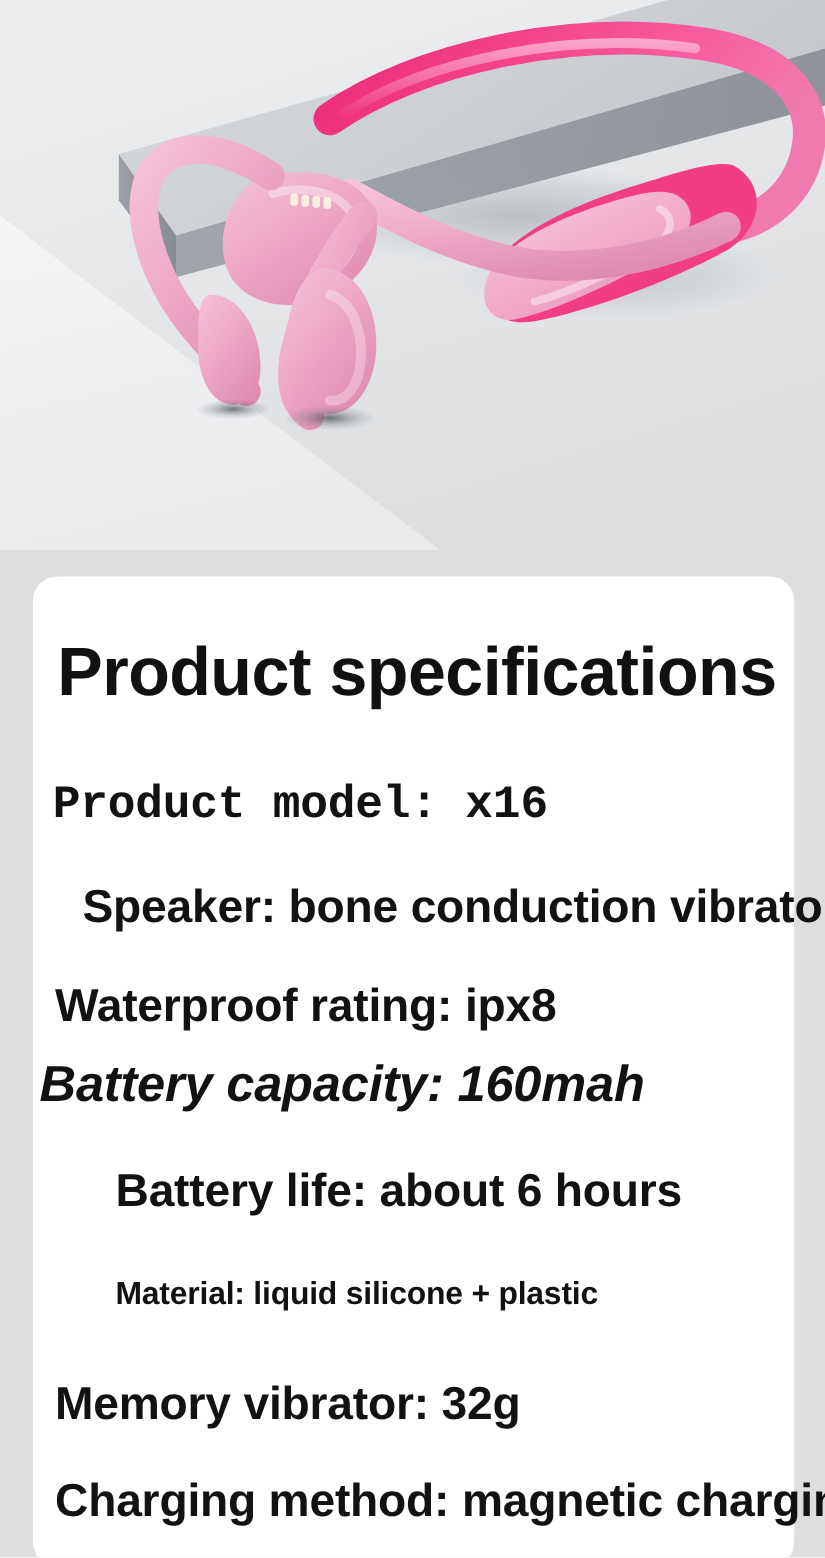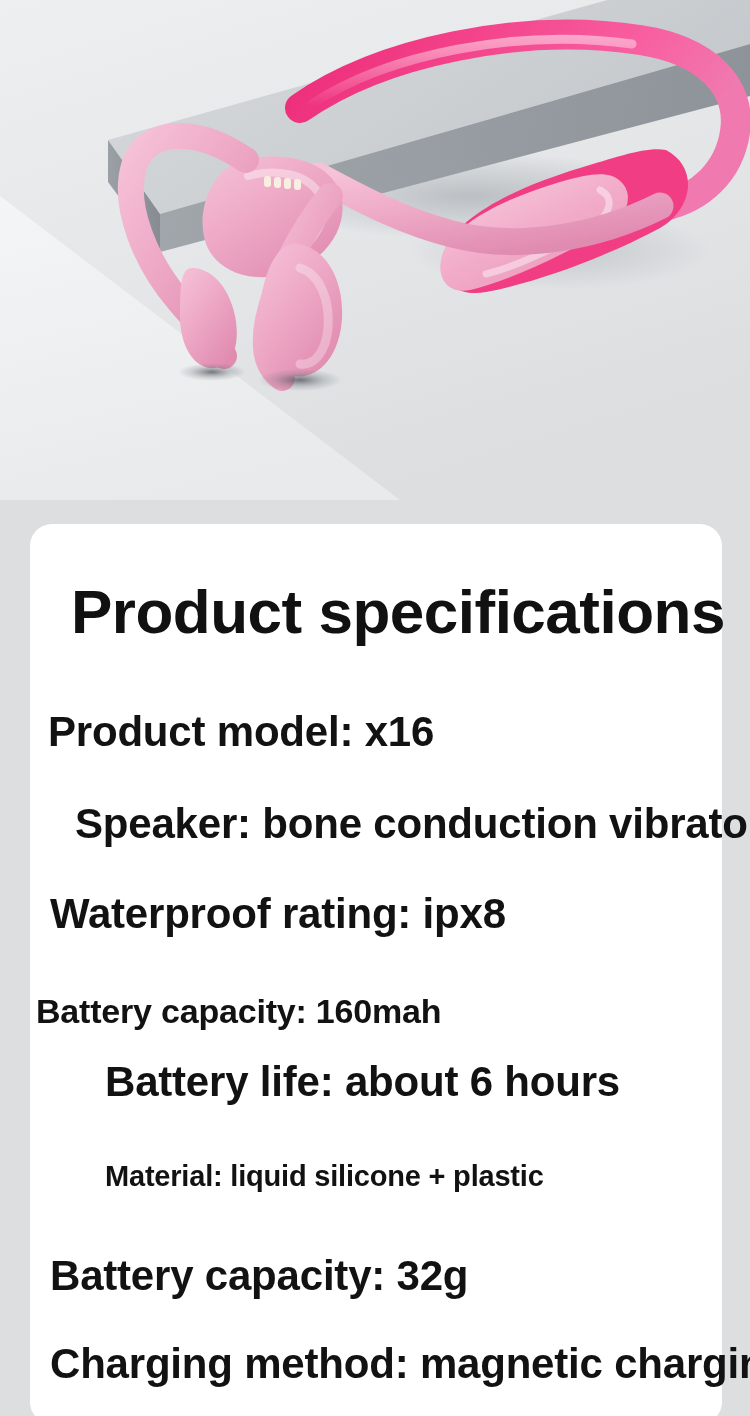--- a/index.html
+++ b/index.html
@@ -44,21 +44,20 @@
 
   .spec-title {
     position: absolute;
     left: 22px;
     top: 52px;
     font-size: 62px;
     font-weight: 700;
     letter-spacing: -0.5px;
     color: #111111;
     white-space: nowrap;
-    margin-left: 19px;
   }
 
   .spec-line {
     position: absolute;
     font-weight: 700;
     color: #121212;
     white-space: nowrap;
     letter-spacing: -0.2px;
   }
 </style>
@@ -172,23 +171,23 @@
       <ellipse cx="212" cy="372" rx="34" ry="9" fill="url(#contactShadow)"></ellipse>
       <ellipse cx="300" cy="380" rx="42" ry="11" fill="url(#contactShadow)"></ellipse>
     </svg>
   </div>
 
   <div class="spec-card">
     <div class="spec-title">Product specifications</div>
   </div>
 
   <div id="spec-lines">
-      <div class="spec-line" style="left: 48px; top: 708px; font-size: 42px;">Product model: x16</div>
+      <div class="spec-line" style="left: 48px; top: 708px; font-size: 42px; font-family: Liberation Mono, monospace;">Product model: x16</div>
       <div class="spec-line" style="left: 75px; top: 800px; font-size: 42px;">Speaker: bone conduction vibrator</div>
       <div class="spec-line" style="left: 50px; top: 890px; font-size: 42px;">Waterproof rating: ipx8</div>
-      <div class="spec-line" style="left: 36px; top: 992px; font-size: 34px;">Battery capacity: 160mah</div>
+      <div class="spec-line" style="left: 36px; top: 958px; font-size: 46px; font-style: italic;">Battery capacity: 160mah</div>
       <div class="spec-line" style="left: 105px; top: 1058px; font-size: 42px;">Battery life: about 6 hours</div>
       <div class="spec-line" style="left: 105px; top: 1160px; font-size: 29px;">Material: liquid silicone + plastic</div>
-      <div class="spec-line" style="left: 50px; top: 1252px; font-size: 42px;">Battery capacity: 32g</div>
+      <div class="spec-line" style="left: 50px; top: 1252px; font-size: 42px;">Memory vibrator: 32g</div>
       <div class="spec-line" style="left: 50px; top: 1340px; font-size: 42px;">Charging method: magnetic charging</div>
     </div>
 
 </div>
 
 </body></html>

